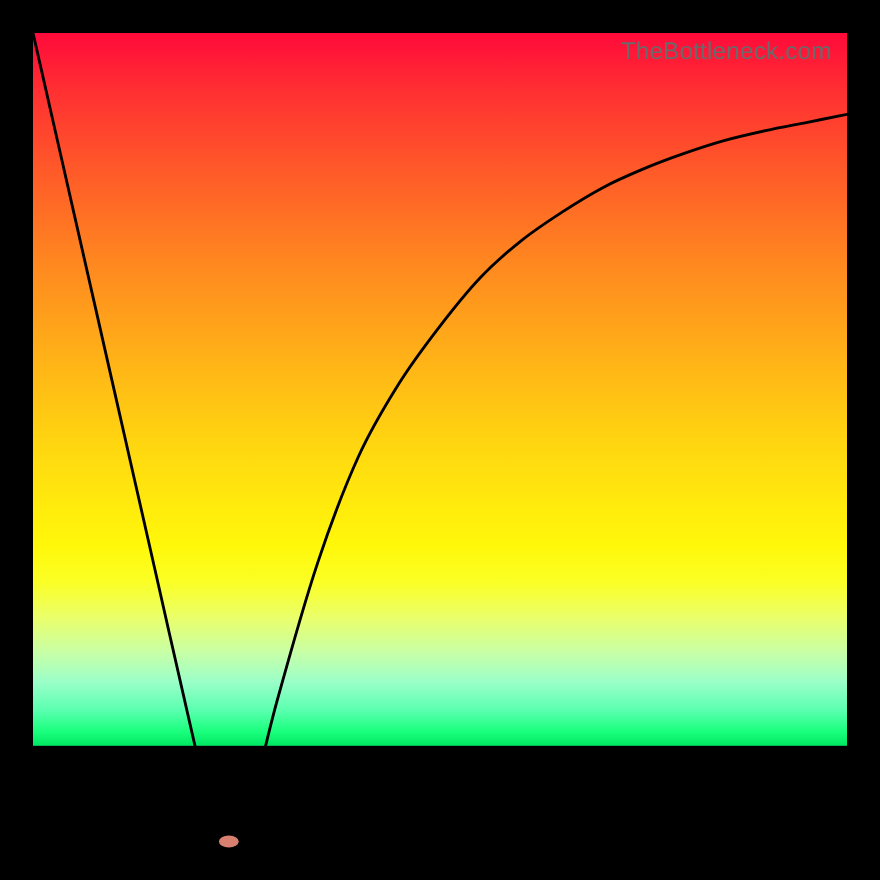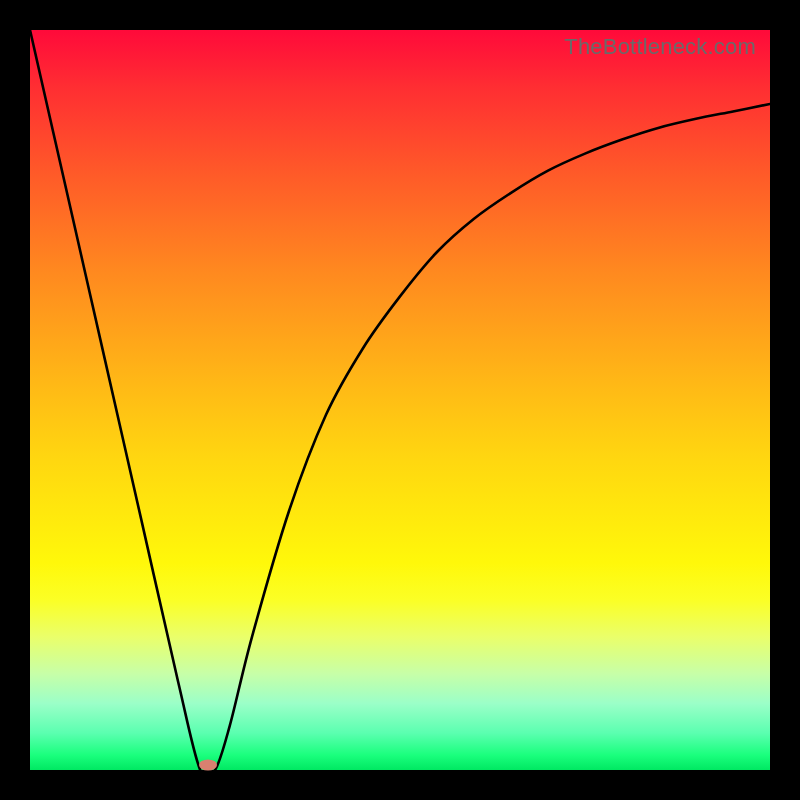--- a/index.html
+++ b/index.html
@@ -15,21 +15,21 @@
     position: relative;
     width: 800px;
     height: 800px;
     background: #000;
   }
   .plot-area {
     position: absolute;
     left: 30px;
     top: 30px;
     width: 740px;
-    height: 740px;
+    height: 648px;
     background: linear-gradient(to bottom,
       #ff0a3a 0%,
       #ff2f32 8%,
       #ff5c28 20%,
       #ff8a1f 33%,
       #ffb317 46%,
       #ffd710 58%,
       #fff80a 72%,
       #fbff25 77%,
       #eaff6a 82%,

